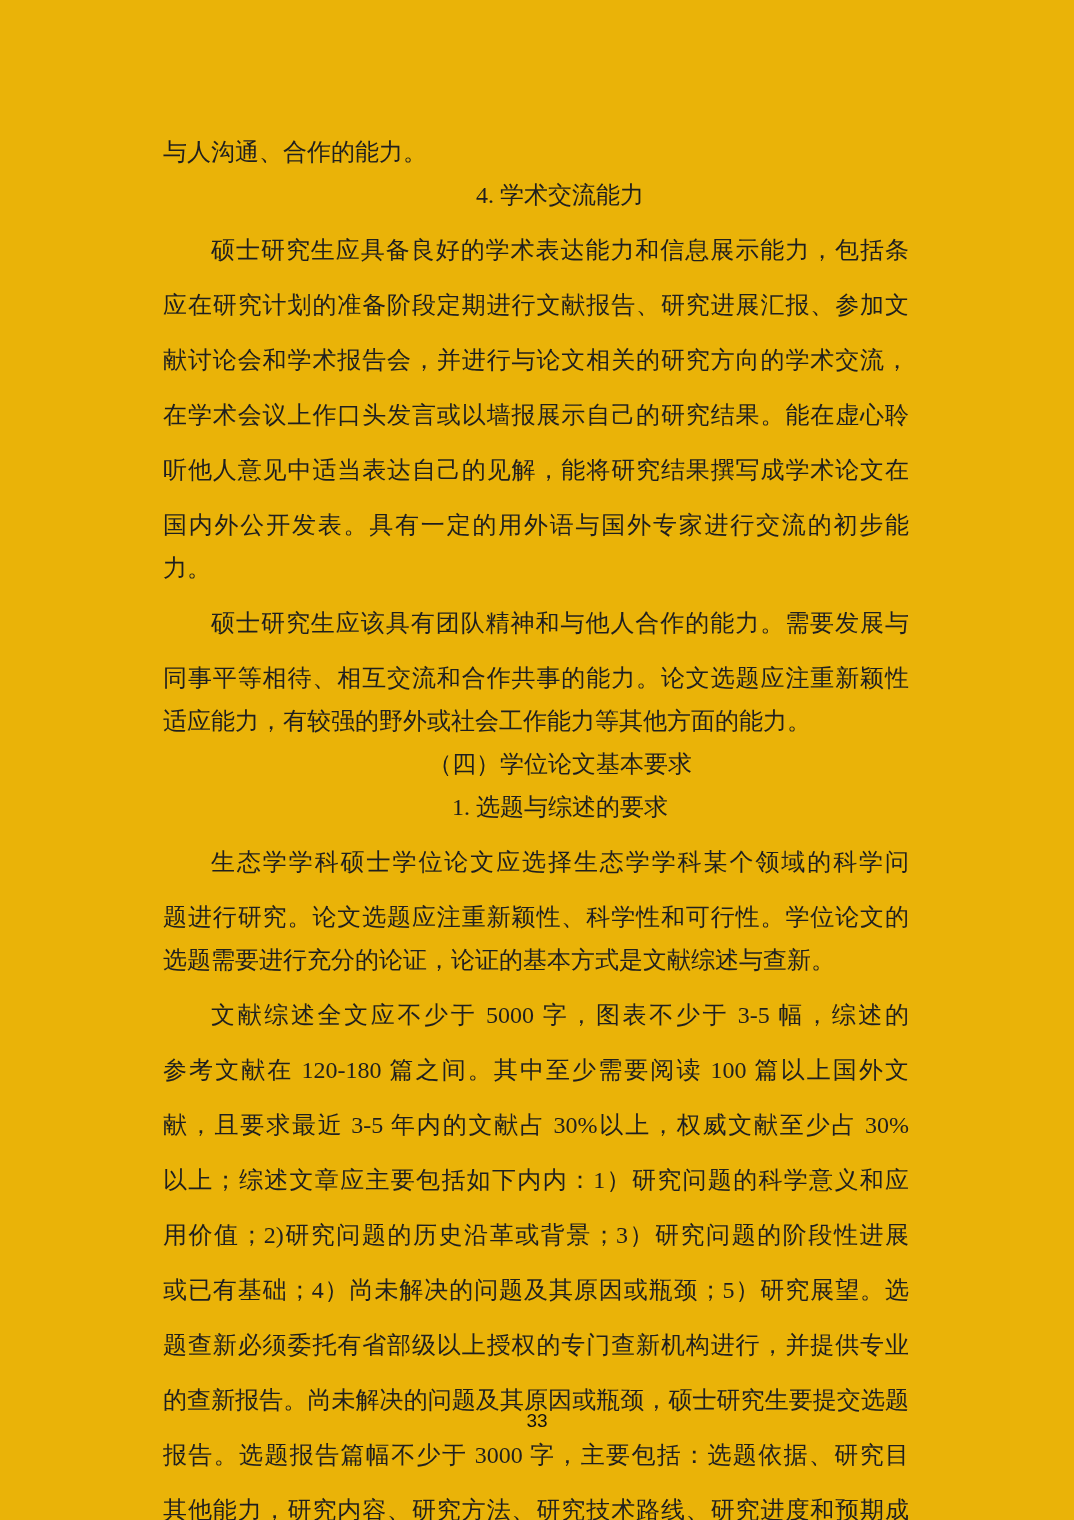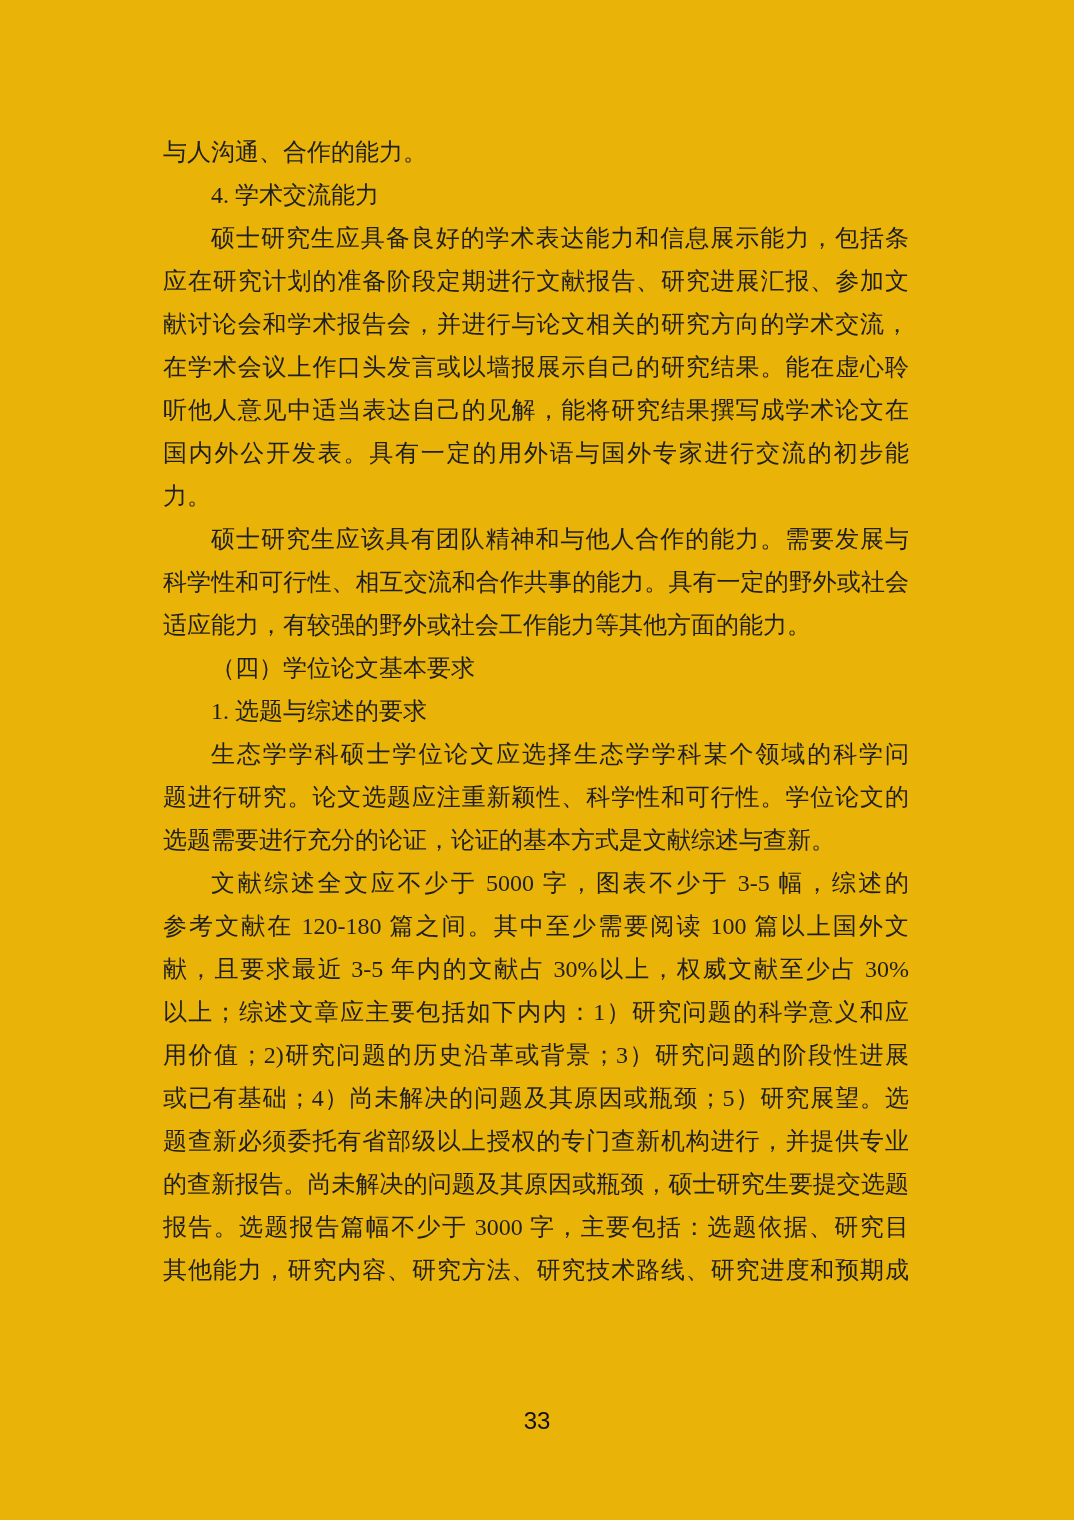--- a/index.html
+++ b/index.html
@@ -27,52 +27,54 @@
     line-height: 43px;
     height: 43px;
     overflow: hidden;
     white-space: nowrap;
     text-align: left;
   }
   .line.fill {
     white-space: normal;
     text-align: justify;
     text-align-last: justify;
+    margin-top: 12px;
   }
   .line.indent {
     text-indent: 48px;
+    text-align: center;
   }
   .page-number {
     position: absolute;
     top: 1406px;
     left: 0;
     width: 100%;
     text-align: center;
     font-family: "Liberation Sans", "DejaVu Sans", sans-serif;
-    font-size: 24px;
+    font-size: 19px;
     line-height: 30px;
     color: #111111;
   }
 </style>
 </head>
 <body>
 
 <div class="page" style="background: #eab308; color: rgb(31, 31, 31);">
   <div class="text-block">
       <div class="line">与人沟通、合作的能力。</div>
       <div class="line indent">4. 学术交流能力</div>
       <div class="line indent fill">硕士研究生应具备良好的学术表达能力和信息展示能力，包括条</div>
       <div class="line fill">应在研究计划的准备阶段定期进行文献报告、研究进展汇报、参加文</div>
       <div class="line fill">献讨论会和学术报告会，并进行与论文相关的研究方向的学术交流，</div>
       <div class="line fill">在学术会议上作口头发言或以墙报展示自己的研究结果。能在虚心聆</div>
       <div class="line fill">听他人意见中适当表达自己的见解，能将研究结果撰写成学术论文在</div>
       <div class="line fill">国内外公开发表。具有一定的用外语与国外专家进行交流的初步能</div>
       <div class="line">力。</div>
       <div class="line indent fill">硕士研究生应该具有团队精神和与他人合作的能力。需要发展与</div>
-      <div class="line fill">科学性和可行性、相互交流和合作共事的能力。具有一定的野外或社会</div>
+      <div class="line fill">同事平等相待、相互交流和合作共事的能力。论文选题应注重新颖性</div>
       <div class="line">适应能力，有较强的野外或社会工作能力等其他方面的能力。</div>
       <div class="line indent">（四）学位论文基本要求</div>
       <div class="line indent">1. 选题与综述的要求</div>
       <div class="line indent fill">生态学学科硕士学位论文应选择生态学学科某个领域的科学问</div>
       <div class="line fill">题进行研究。论文选题应注重新颖性、科学性和可行性。学位论文的</div>
       <div class="line">选题需要进行充分的论证，论证的基本方式是文献综述与查新。</div>
       <div class="line indent fill">文献综述全文应不少于 5000 字，图表不少于 3-5 幅，综述的</div>
       <div class="line fill">参考文献在 120-180 篇之间。其中至少需要阅读 100 篇以上国外文</div>
       <div class="line fill">献，且要求最近 3-5 年内的文献占 30%以上，权威文献至少占 30%</div>
       <div class="line fill">以上；综述文章应主要包括如下内内：1）研究问题的科学意义和应</div>

